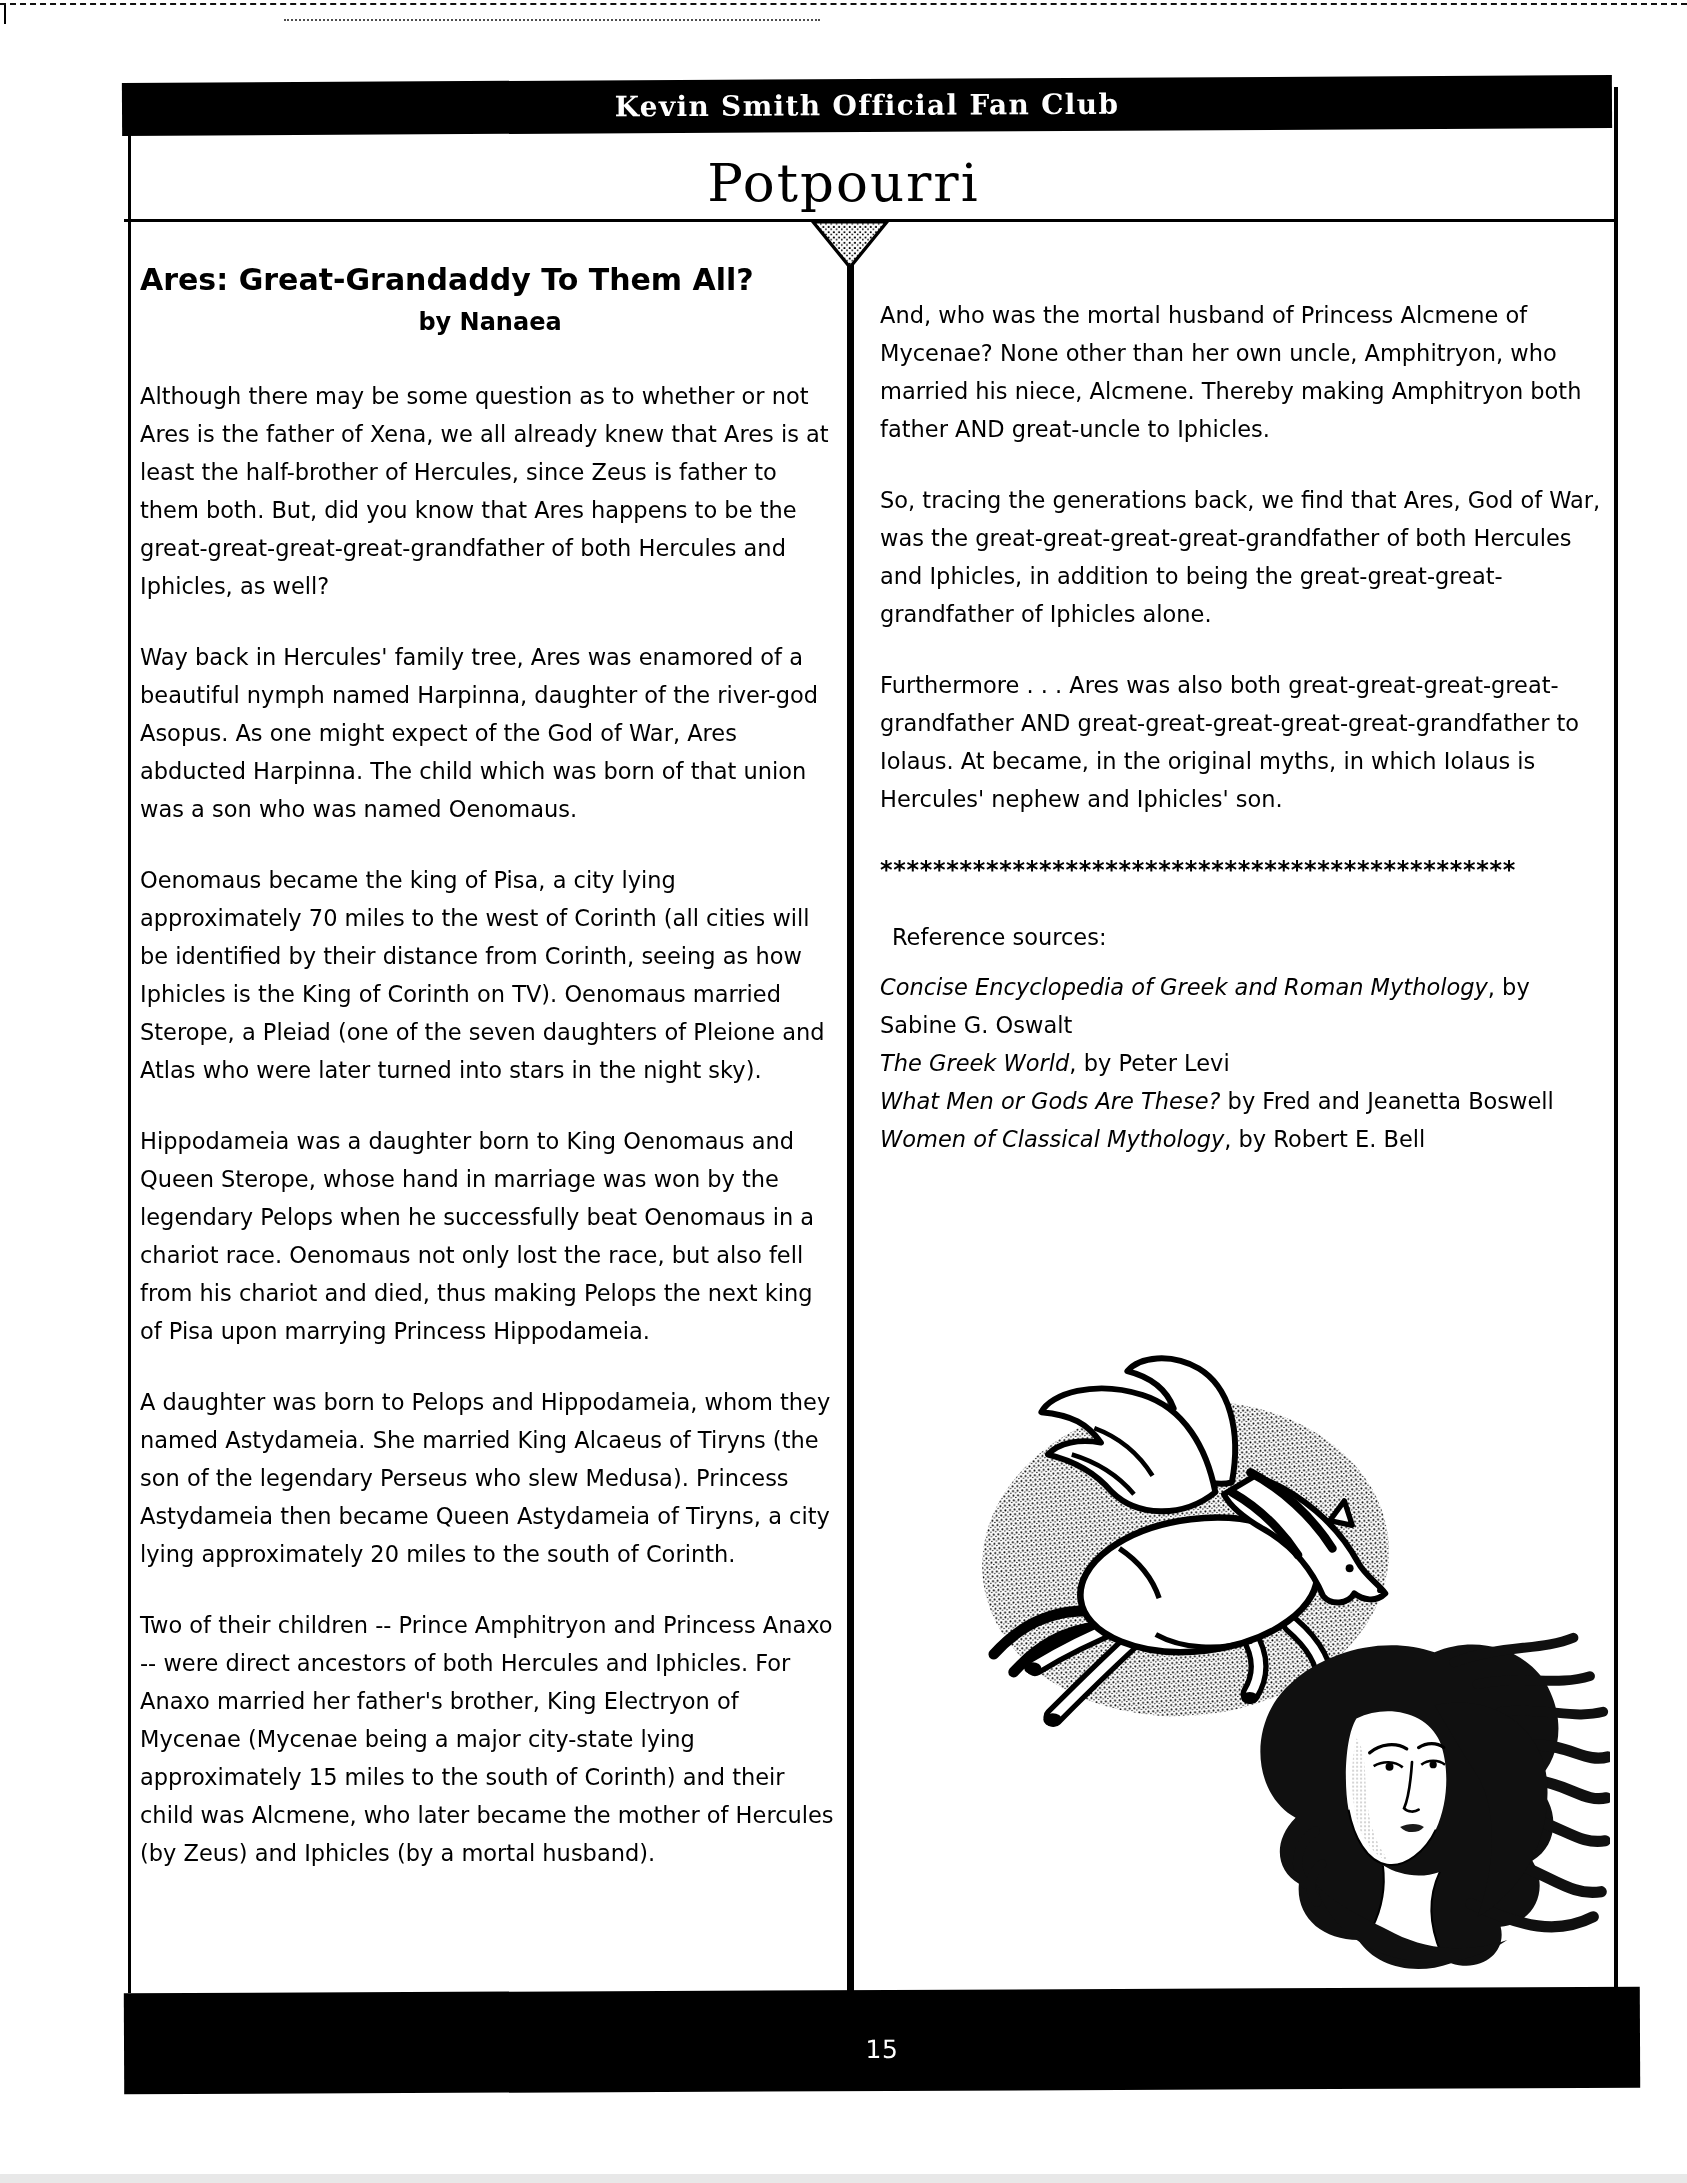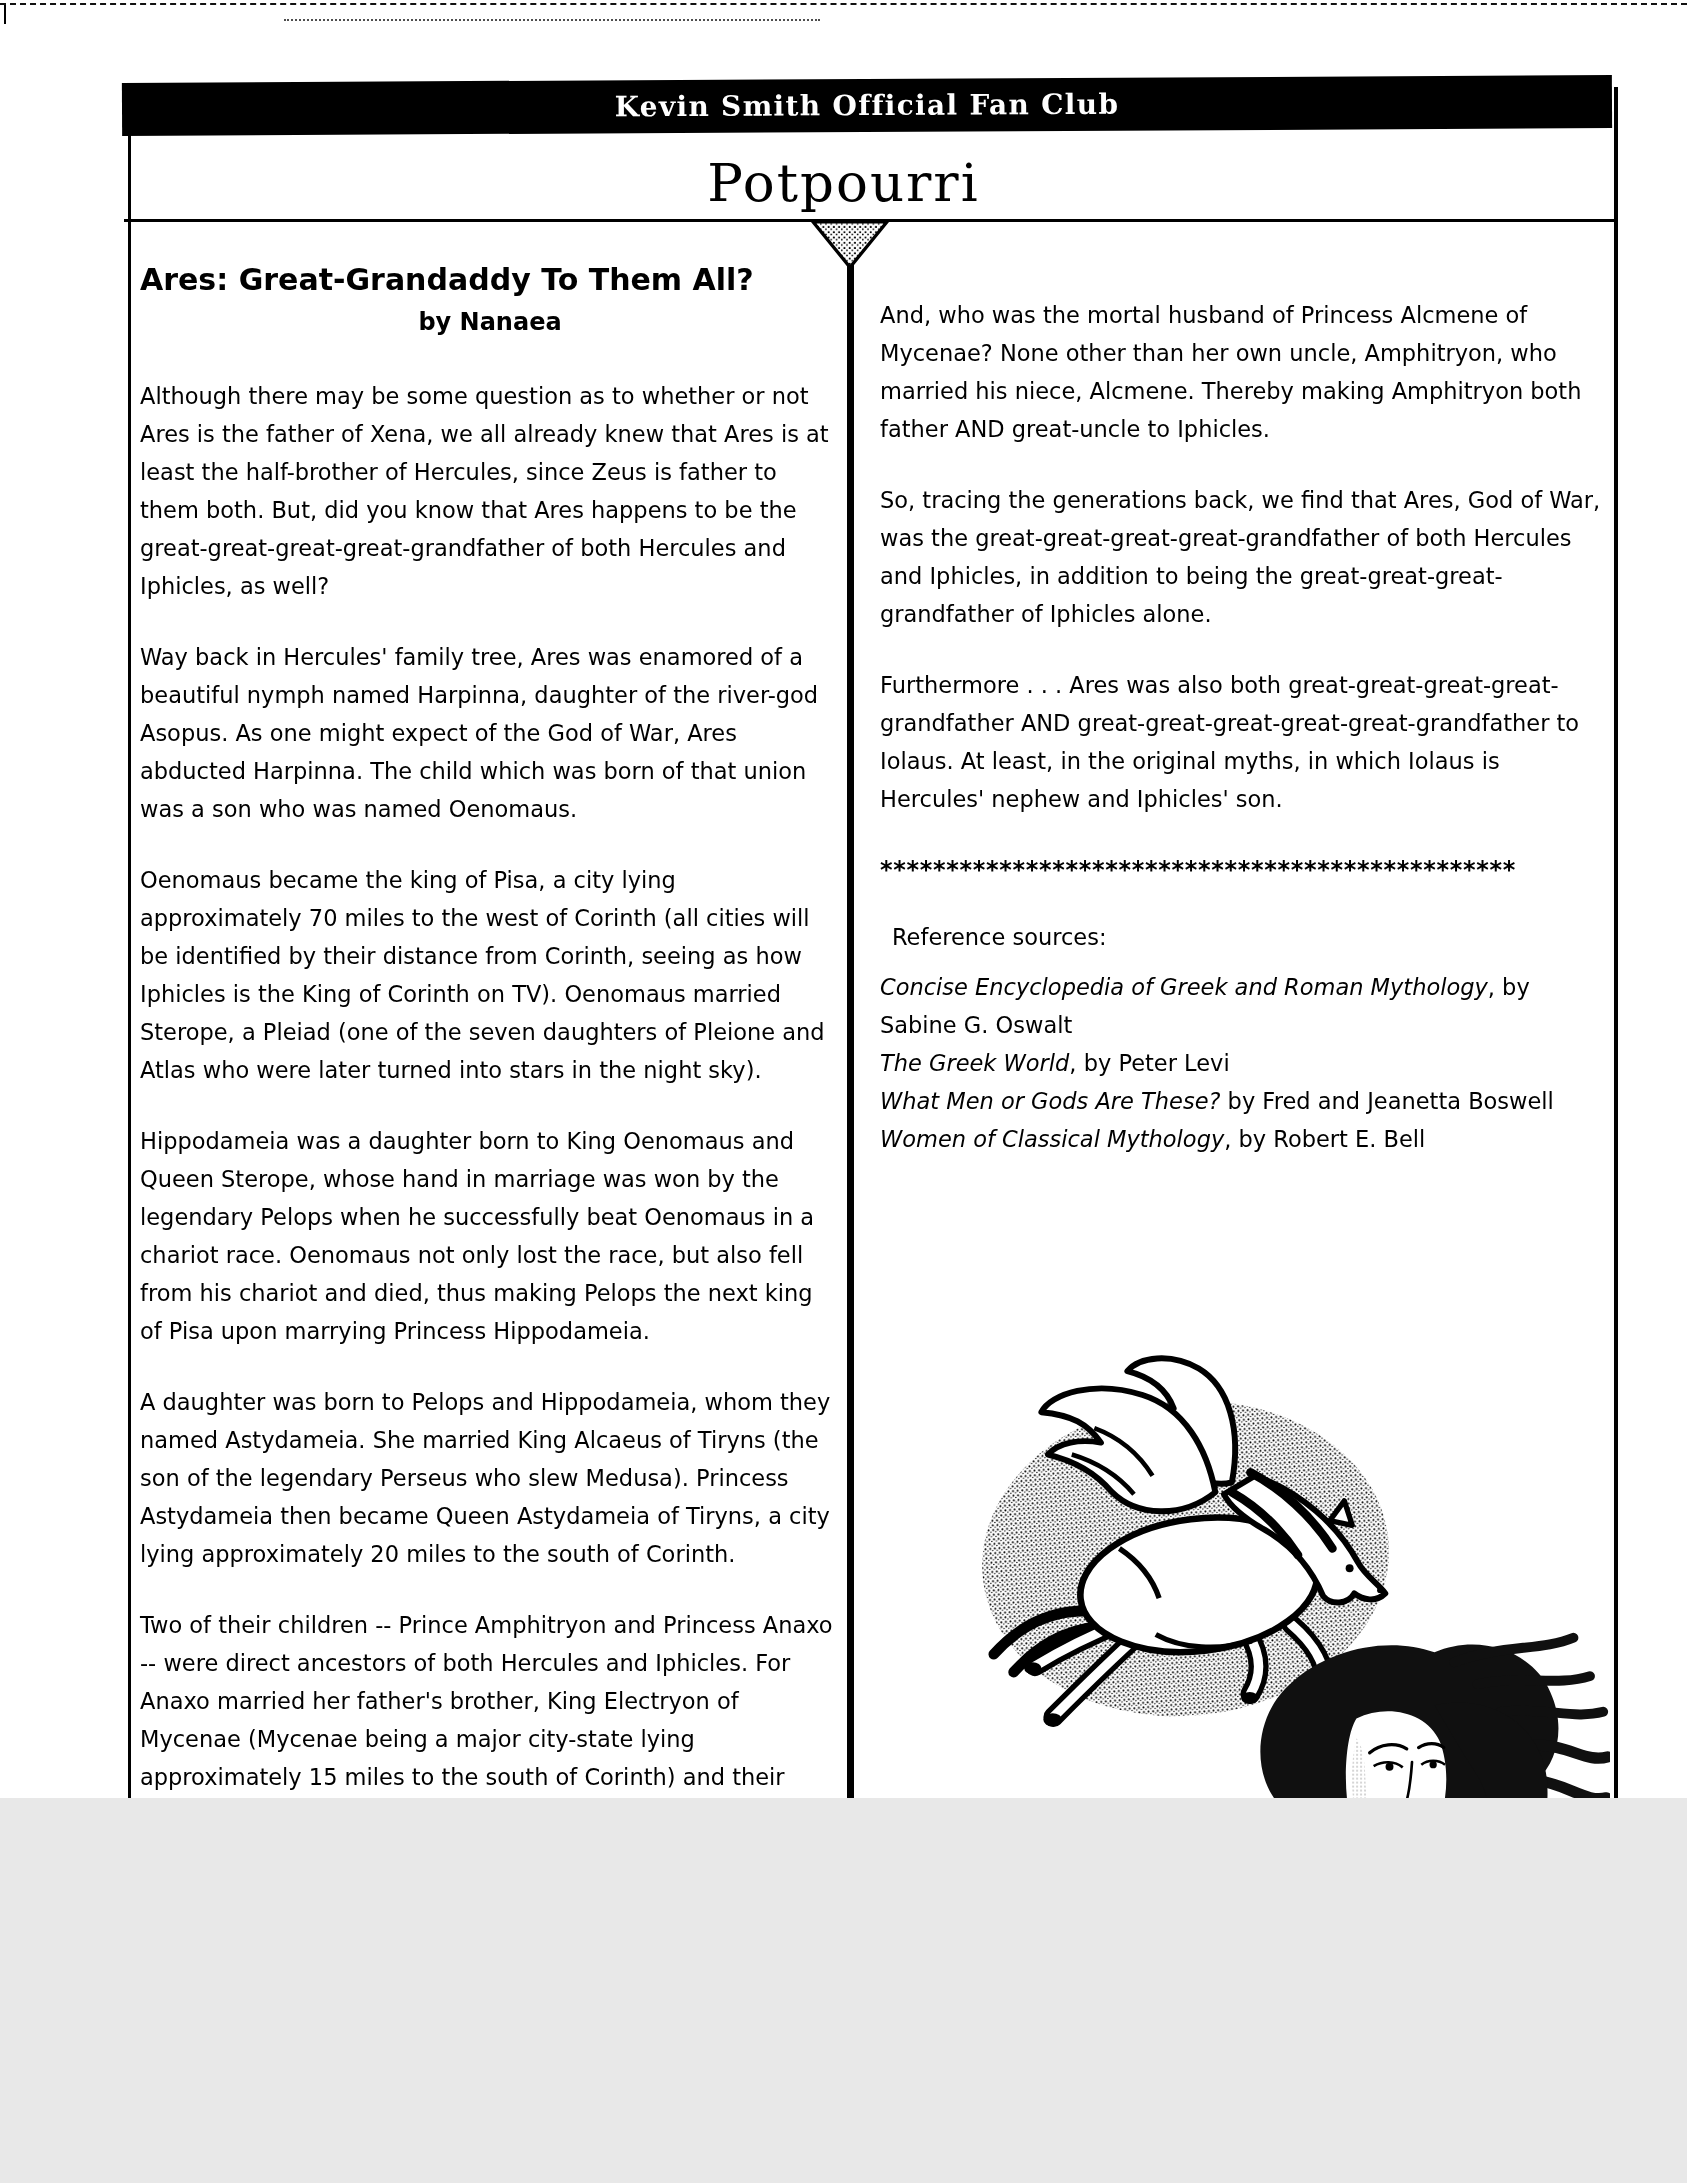--- a/index.html
+++ b/index.html
@@ -1,17 +1,17 @@
 <!DOCTYPE html>
 <html style="font-size:10.6px"><head>
 <meta charset="utf-8">
 <style>
   html,body{margin:0;padding:0;background:#e8e8e8;}
   .page{
-    position:relative;width:1687px;height:1798px;background:#ffffff;
+    position:relative;width:1687px;height:2174px;background:#ffffff;
     font-family:"DejaVu Sans",sans-serif;color:#000;overflow:hidden;
   }
   
   .scan-dash-top{position:absolute;left:0;top:2.6px;width:1687px;height:0;border-top:2px dashed #111;}
   .scan-dash-top2{position:absolute;left:284px;top:18.5px;width:536px;height:0;border-top:2.6px dotted #222;opacity:.8;}
   .scan-tick{position:absolute;left:4px;top:5.3px;width:2px;height:18.5px;background:#000;}
 
   
   .banner{
     position:absolute;left:122px;top:79px;width:1490px;height:53px;background:#000;
@@ -94,21 +94,21 @@
     <p>Way back in Hercules' family tree, Ares was enamored of a beautiful nymph named Harpinna, daughter of the river-god Asopus. As one might expect of the God of War, Ares abducted Harpinna. The child which was born of that union was a son who was named Oenomaus.</p>
     <p>Oenomaus became the king of Pisa, a city lying approximately 70 miles to the west of Corinth (all cities will be identified by their distance from Corinth, seeing as how Iphicles is the King of Corinth on TV). Oenomaus married Sterope, a Pleiad (one of the seven daughters of Pleione and Atlas who were later turned into stars in the night sky).</p>
     <p>Hippodameia was a daughter born to King Oenomaus and Queen Sterope, whose hand in marriage was won by the legendary Pelops when he successfully beat Oenomaus in a chariot race. Oenomaus not only lost the race, but also fell from his chariot and died, thus making Pelops the next king of Pisa upon marrying Princess Hippodameia.</p>
     <p>A daughter was born to Pelops and Hippodameia, whom they named Astydameia. She married King Alcaeus of Tiryns (the son of the legendary Perseus who slew Medusa). Princess Astydameia then became Queen Astydameia of Tiryns, a city lying approximately 20 miles to the south of Corinth.</p>
     <p>Two of their children -- Prince Amphitryon and Princess Anaxo -- were direct ancestors of both Hercules and Iphicles. For Anaxo married her father's brother, King Electryon of Mycenae (Mycenae being a major city-state lying approximately 15 miles to the south of Corinth) and their child was Alcmene, who later became the mother of Hercules (by Zeus) and Iphicles (by a mortal husband).</p>
   </div>
 
   <div class="col col-right">
     <p>And, who was the mortal husband of Princess Alcmene of Mycenae? None other than her own uncle, Amphitryon, who married his niece, Alcmene. Thereby making Amphitryon both father AND great-uncle to Iphicles.</p>
     <p>So, tracing the generations back, we find that Ares, God of War, was the great-great-great-great-grandfather of both Hercules and Iphicles, in addition to being the great-great-great-grandfather of Iphicles alone.</p>
-    <p>Furthermore . . . Ares was also both great-great-great-great-grandfather AND great-great-great-great-great-grandfather to Iolaus. At least, in the original myths, in which Iolaus is Hercules' nephew and Iphicles' son.</p>
+    <p>Furthermore . . . Ares was also both great-great-great-great-grandfather AND great-great-great-great-great-grandfather to Iolaus. At became, in the original myths, in which Iolaus is Hercules' nephew and Iphicles' son.</p>
     <div class="stars-separator">************************************************</div>
     <div class="refs">
       <div class="ref-label">Reference sources:</div>
       <div class="ref-item"><em>Concise Encyclopedia of Greek and Roman Mythology</em><span>, by Sabine G. Oswalt</span></div>
       <div class="ref-item"><em>The Greek World</em><span>, by Peter Levi</span></div>
       <div class="ref-item"><em>What Men or Gods Are These?</em><span> by Fred and Jeanetta Boswell</span></div>
       <div class="ref-item"><em>Women of Classical Mythology</em><span>, by Robert E. Bell</span></div>
     </div>
   </div>
 

